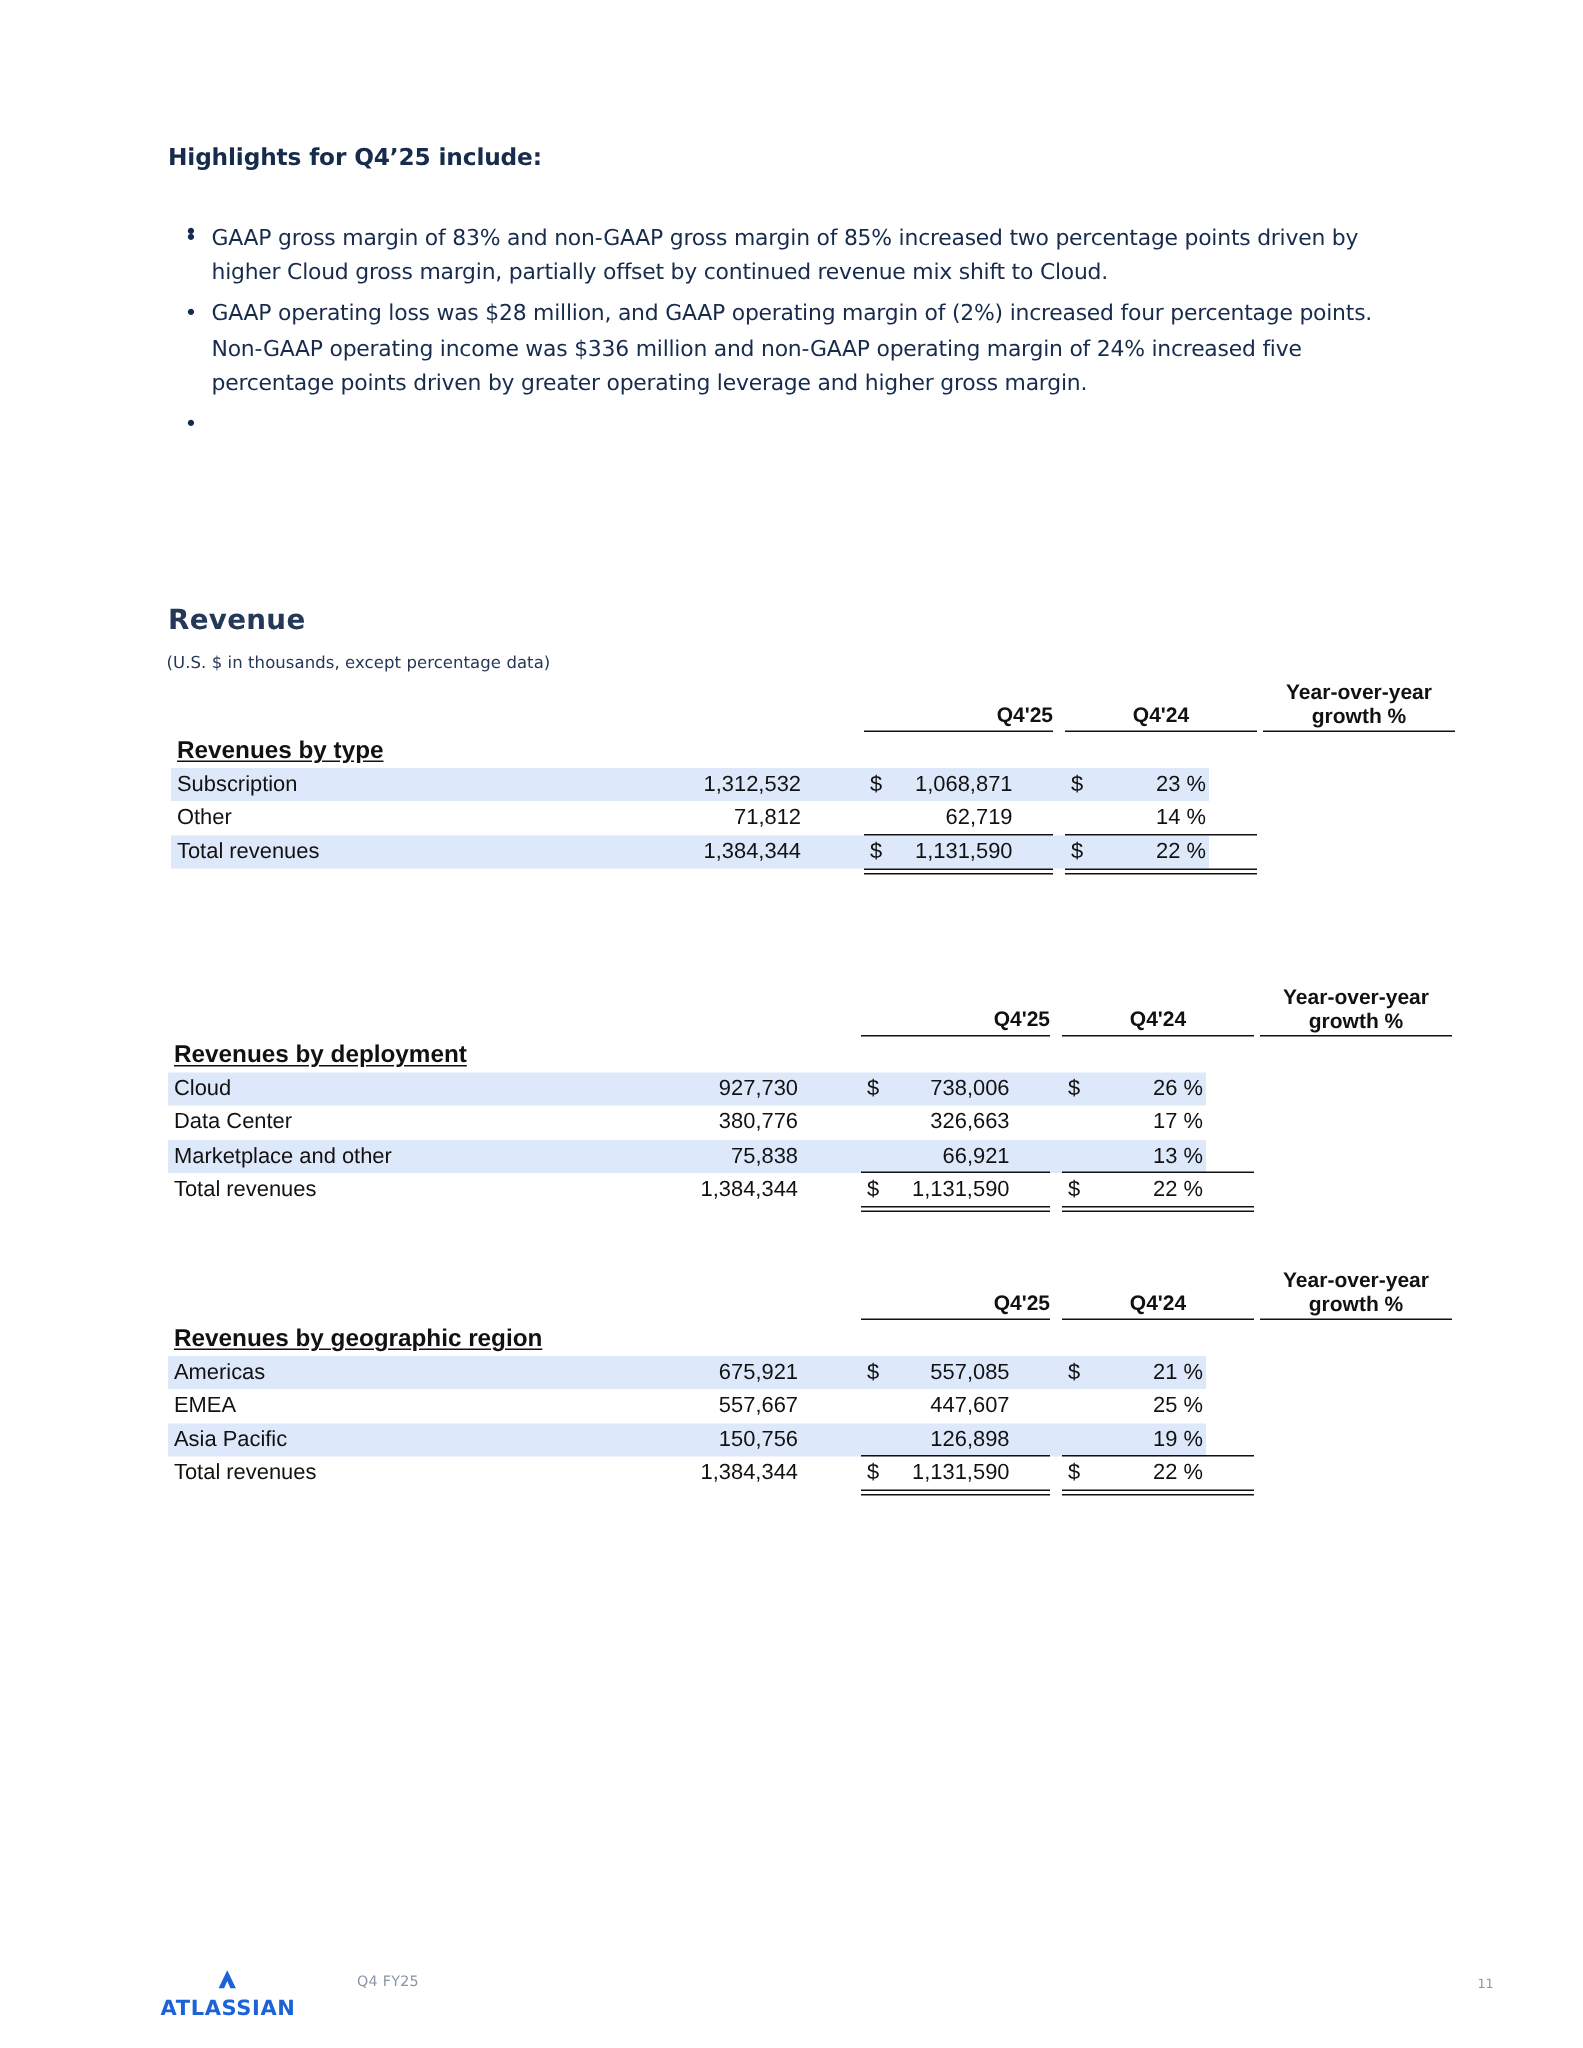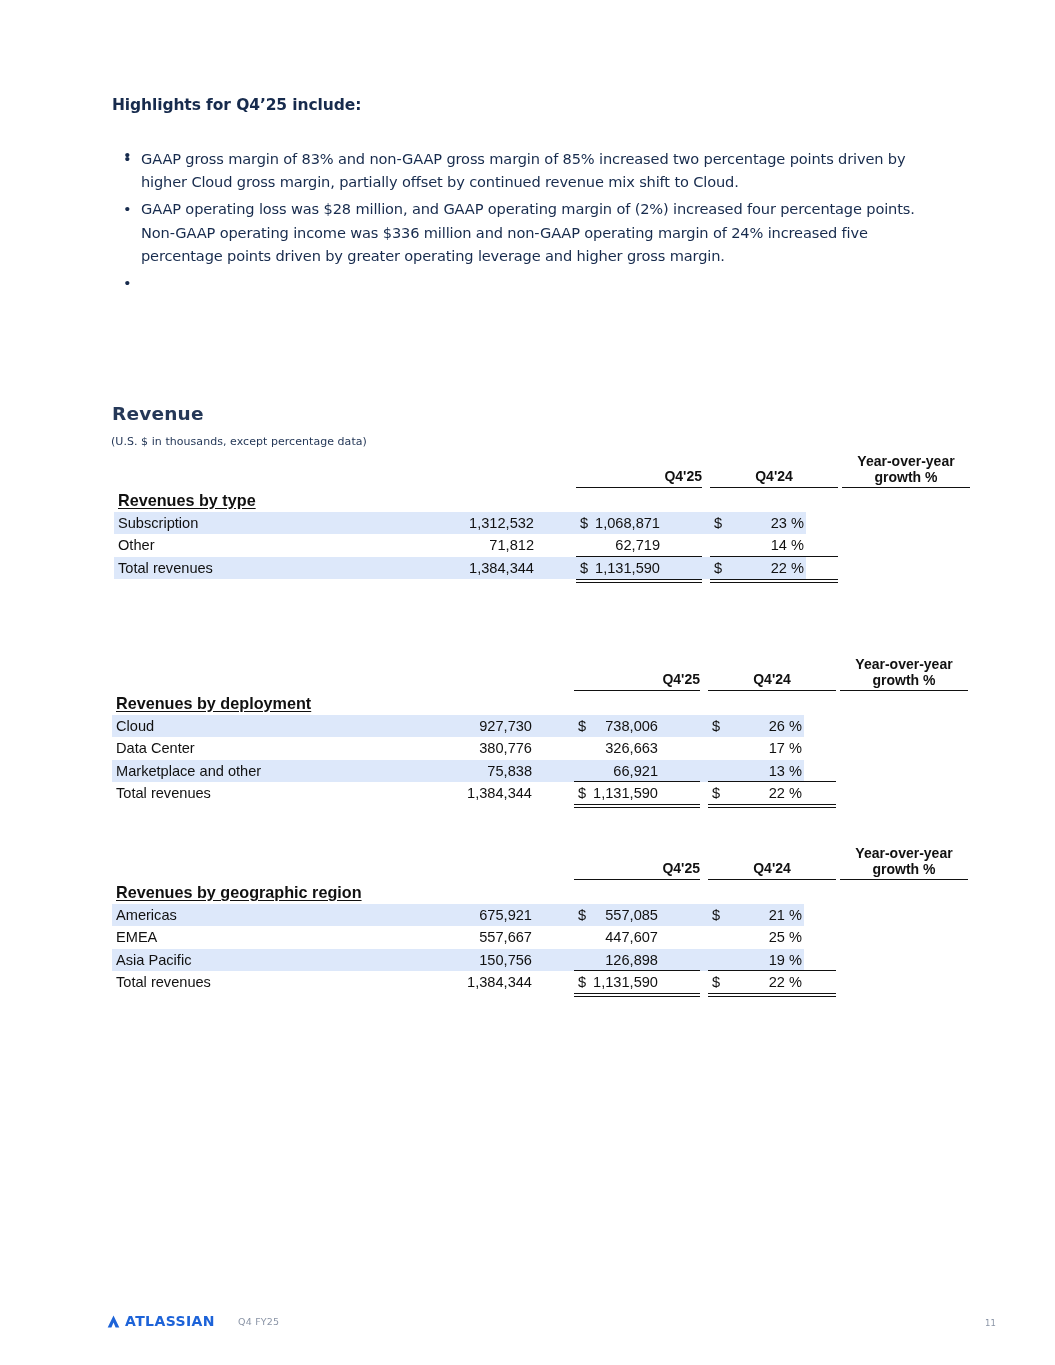--- a/index.html
+++ b/index.html
@@ -19,26 +19,26 @@
   .col-h.q25 { left: 576px; width: 126px; height: 35px; padding-top: 16px; text-align: right; }
   .col-h.q24 { left: 710px; width: 128px; height: 35px; padding-top: 16px; }
   .col-h.yoy { left: 842px; width: 128px; height: 35px; padding-top: 1px; }
   .tbl-title { position: absolute; left: 118px; top: 38px; font-size: 16.2px; font-weight: bold; text-decoration: underline; text-underline-offset: 2px; }
   .row { position: absolute; left: 114px; width: 692px; height: 22.4px; font-size: 14.6px; line-height: 22.4px; }
   .row.shaded { background: #dde8fa; }
   .row .lbl { position: absolute; left: 4px; top: 0; }
   .row .cur1 { position: absolute; left: 466px; top: 0; }
   .row .v1 { position: absolute; right: 272px; top: 0; text-align: right; }
   .row .cur2 { position: absolute; left: 600px; top: 0; }
-  .row .v2 { position: absolute; right: 146px; top: 0; text-align: center; }
+  .row .v2 { position: absolute; right: 131px; top: 0; text-align: center; }
   .row .pct { position: absolute; right: 2px; top: 0; text-align: right; }
   .rule { position: absolute; height: 0; border-top: 1.3px solid #111; }
   .dbl { position: absolute; height: 4px; border-top: 1.3px solid #111; border-bottom: 1.3px solid #111; }
 
-  .footer-logo { position: absolute; left: 107px; top: 1313px; display: flex; align-items: center; gap: 5px; color: #1d63d8; font-family: "DejaVu Sans", sans-serif; font-weight: bold; font-size: 14px; letter-spacing: 0.4px; }
+  .footer-logo { position: absolute; left: 107px; top: 1313px; display: flex; align-items: center; gap: 5px; color: #1d63d8; font-family: "DejaVu Sans", sans-serif; font-weight: bold; font-size: 14px; letter-spacing: 0.4px; flex-direction: column; }
   .footer-logo svg { display: block; }
   .footer-period { position: absolute; left: 238px; top: 1316px; font-size: 9.5px; color: #8a94a6; letter-spacing: 0.2px; }
   .footer-page { position: absolute; left: 941px; top: 1318px; font-size: 8.5px; color: #8a94a6; margin-left: 44px; }
 </style>
 </head>
 <body>
 
 <div class="highlights-title">Highlights for Q4’25 include:</div>
 <ul class="bullets">
   <li><span class="dot">•</span></li>

